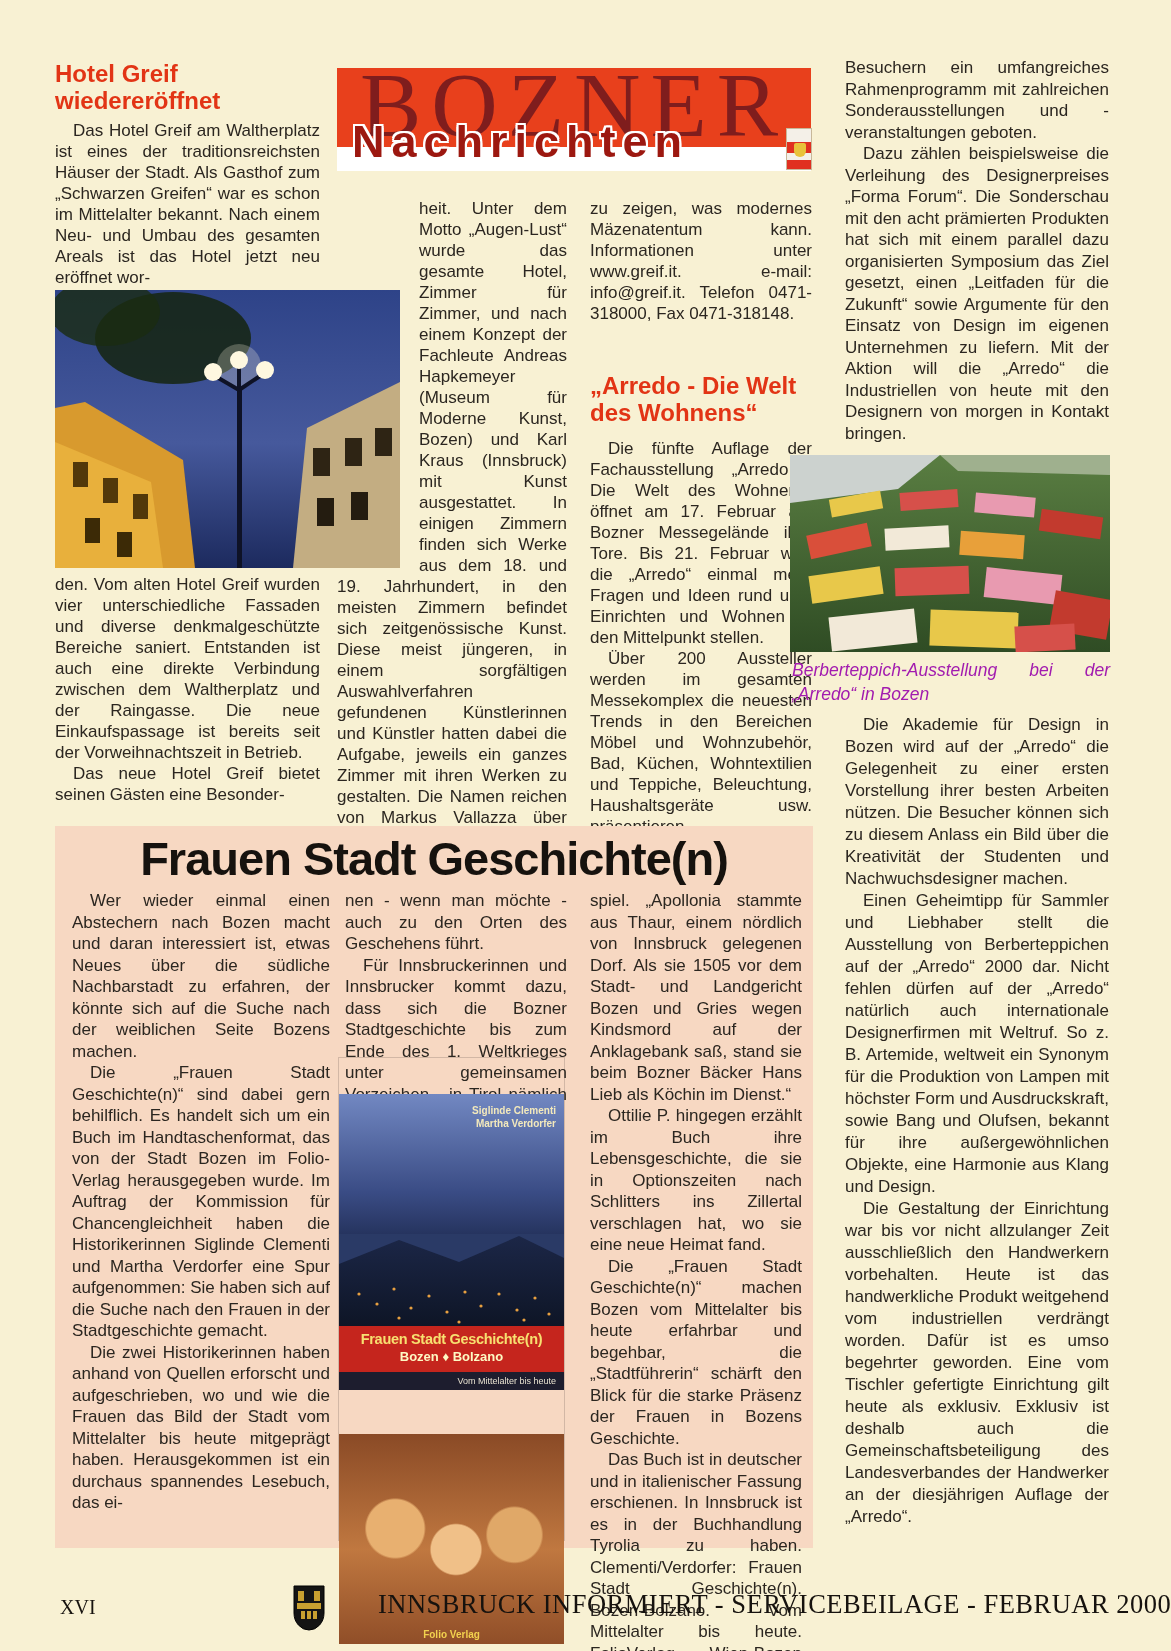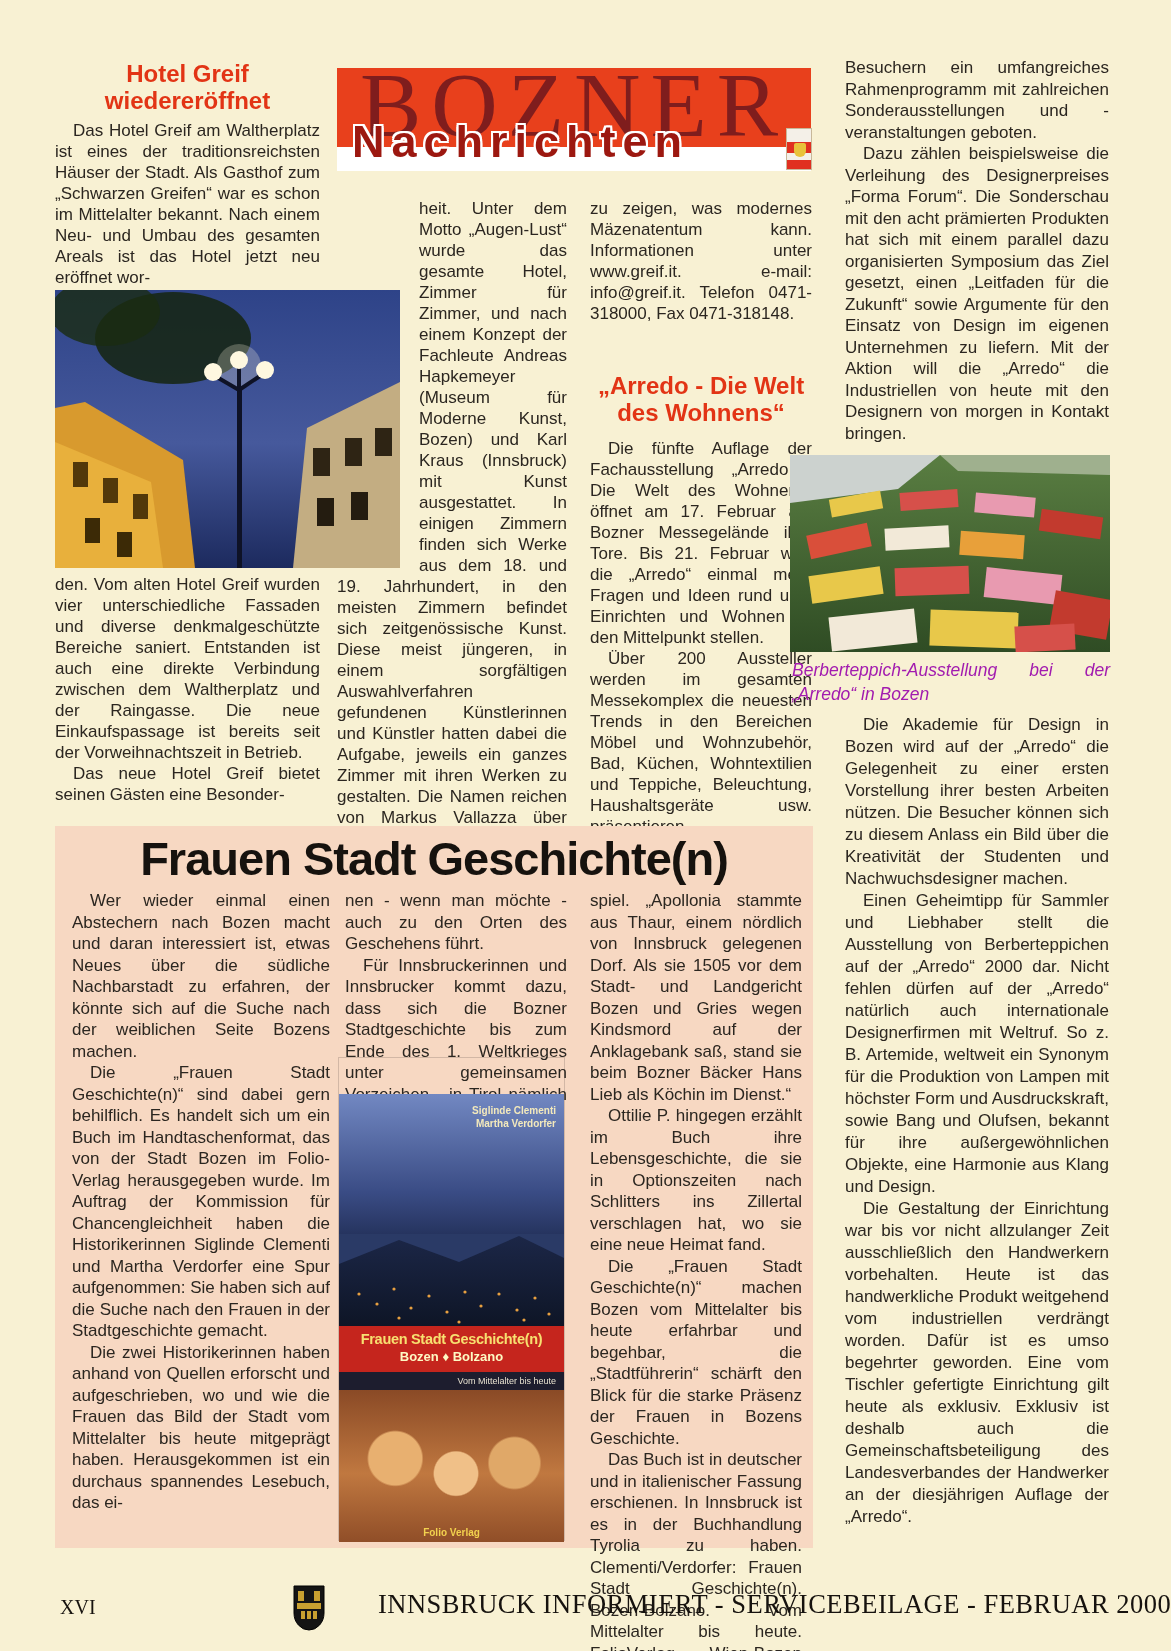--- a/index.html
+++ b/index.html
@@ -12,21 +12,21 @@
     overflow: hidden;
     font-family: "Liberation Sans", sans-serif;
     color: #2b2620;
   }
   .col { position: absolute; text-align: justify; font-size: 17px; line-height: 21px; }
   .col p { margin: 0; }
   .col p.ind { text-indent: 18px; }
   .col p + p { margin-top: 0; }
 
   .red-head {
-    position: absolute; text-align: center;
+    position: absolute; text-align: left;
     color: #e23415; font-weight: bold;
     font-size: 24px; line-height: 27px;
   }
 
   
   .mast-box { position: absolute; left: 337px; top: 68px; width: 474px; height: 79px; background: #e8401c; z-index: 1; }
   .mast-white { position: absolute; left: 337px; top: 147px; width: 474px; height: 24px; background: #ffffff; z-index: 1; }
   .mast-title {
     position: absolute; left: 337px; top: 58px; width: 474px; height: 95px;
     font-family: "Liberation Serif", serif; color: #7f1d1d;
@@ -71,26 +71,27 @@
   
   .book { position: absolute; left: 339px; top: 1058px; width: 225px; height: 482px; box-shadow: 0 0 0 1px rgba(0,0,0,.15); }
   .bc-sky { position: relative; height: 140px; background: linear-gradient(180deg,#7288c2,#3a4c85 70%,#26345f); margin-top: 36px; }
   .bc-authors { position: absolute; right: 8px; top: 10px; text-align: right; color: #f3e9bc; font-size: 10px; line-height: 13px; font-weight: bold; }
   .bc-city { height: 92px; }
   .bc-city svg { display: block; width: 100%; height: 100%; }
   .bc-band { height: 46px; background: #c5251d; text-align: center; padding-top: 5px; }
   .bc-title { color: #f7e070; font-weight: bold; font-size: 14.5px; line-height: 17px; letter-spacing: -0.3px; }
   .bc-sub { color: #fef9c3; font-weight: bold; font-size: 13px; line-height: 18px; }
   .bc-tag { height: 18px; background: #1d1d2e; color: #e8e2d0; font-size: 9px; line-height: 18px; text-align: right; padding-right: 8px; }
-  .bc-photo { position: relative; height: 152px;
+  .bc-photo { position: relative; height: 210px;
     background:
       radial-gradient(circle at 25% 45%, #e8b070 0 14%, transparent 15%),
       radial-gradient(circle at 52% 55%, #f0c088 0 15%, transparent 16%),
       radial-gradient(circle at 78% 48%, #e0a868 0 13%, transparent 14%),
       linear-gradient(180deg, #8a4a26, #c07840 55%, #904e28);
+    margin-top: 44px;
   }
   .bc-pub { position: absolute; left: 0; right: 0; bottom: 4px; text-align: center; color: #f2d14e; font-size: 10px; font-weight: bold; }
 
   
   .footer-num { position: absolute; left: 60px; top: 1596px; font-family: "Liberation Serif", serif; font-size: 20px; color: #16120e; }
   .footer-shield { position: absolute; left: 293px; top: 1585px; width: 32px; height: 46px; }
   .footer-text {
     position: absolute; left: 378px; top: 1589px; width: 736px;
     font-family: "Liberation Serif", serif; font-size: 26.5px; letter-spacing: 0.5px; color: #16120e;
     white-space: nowrap;

